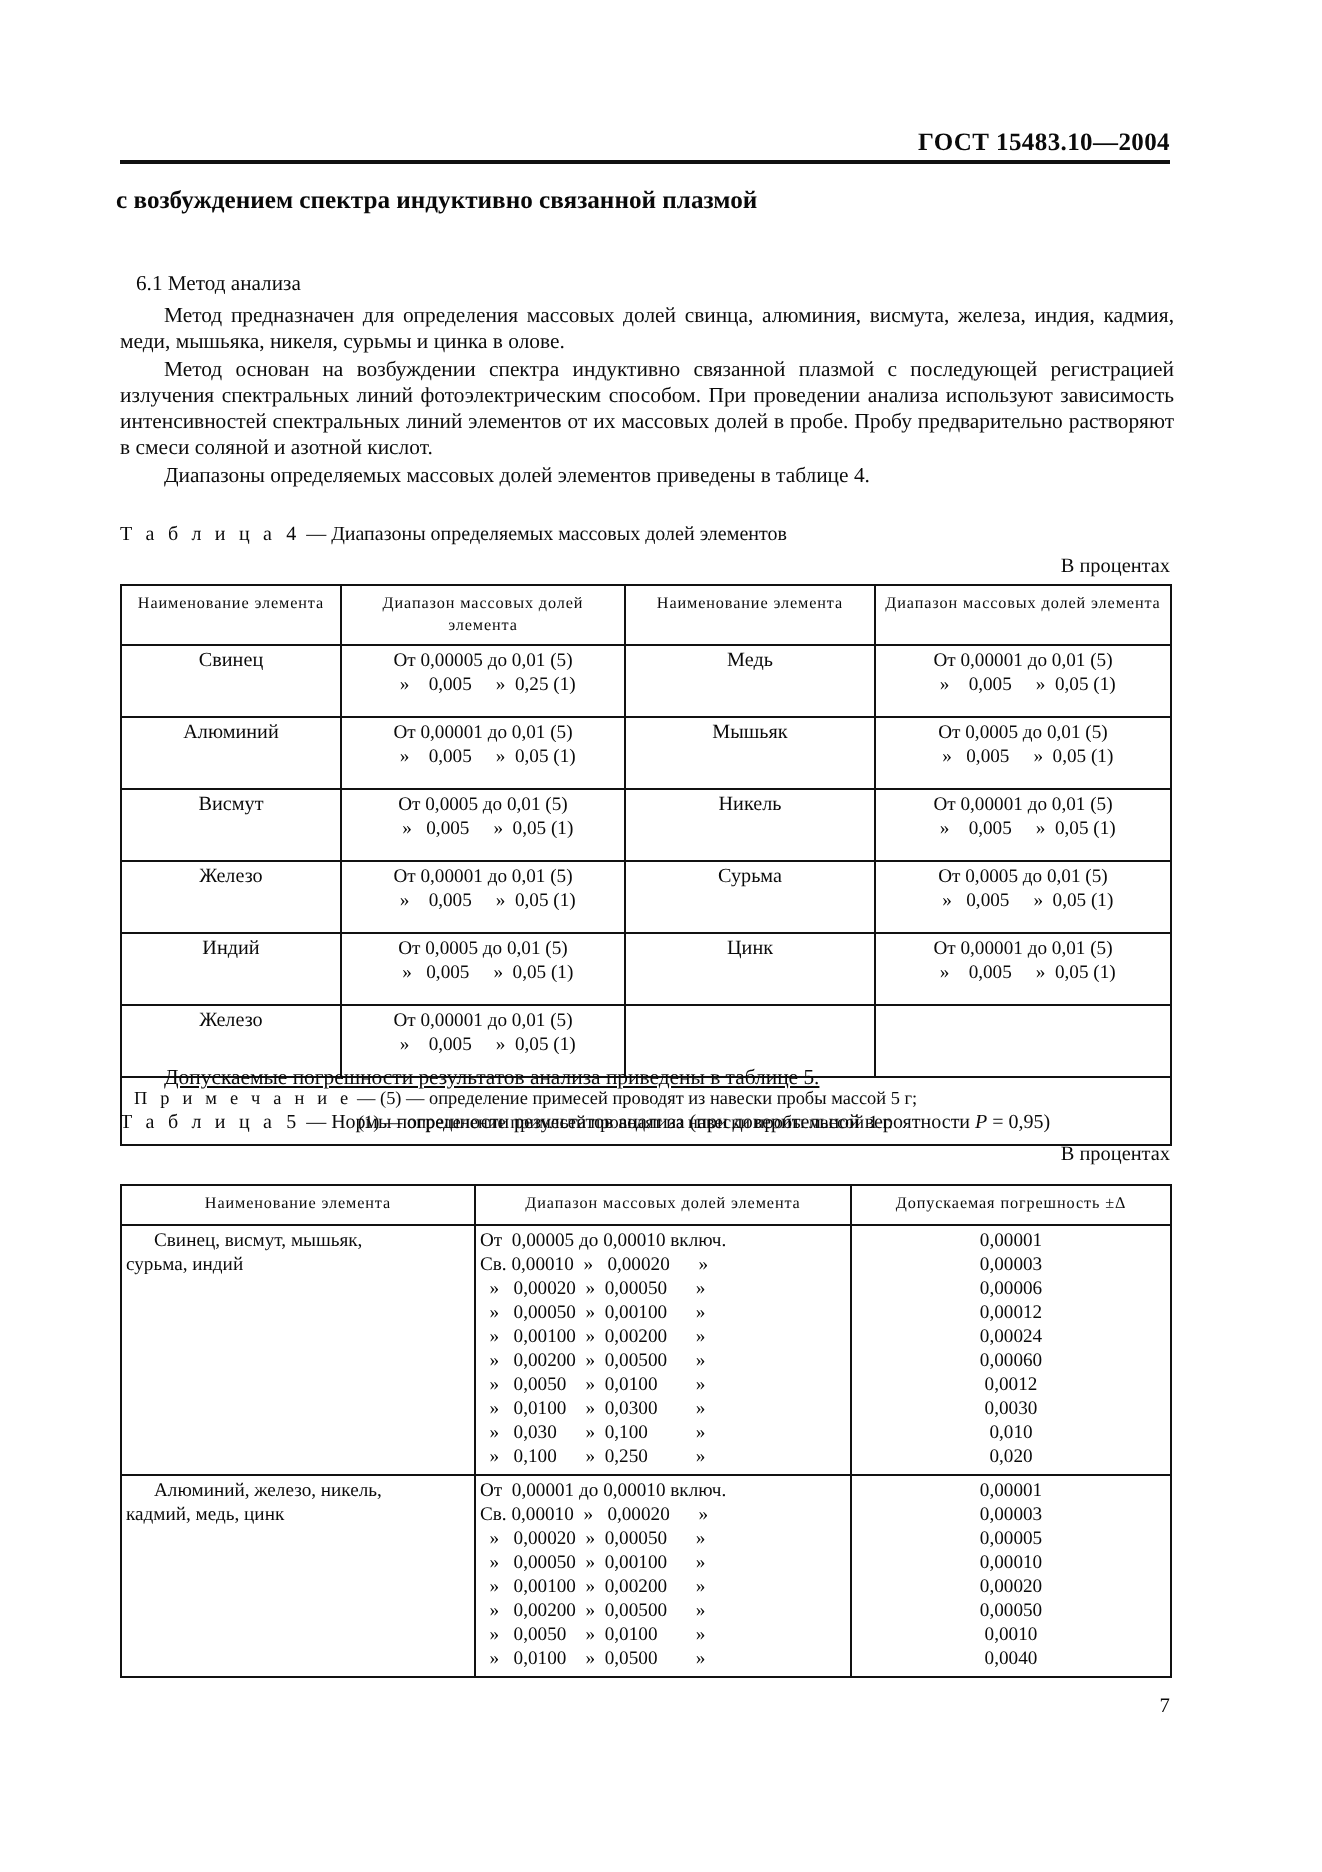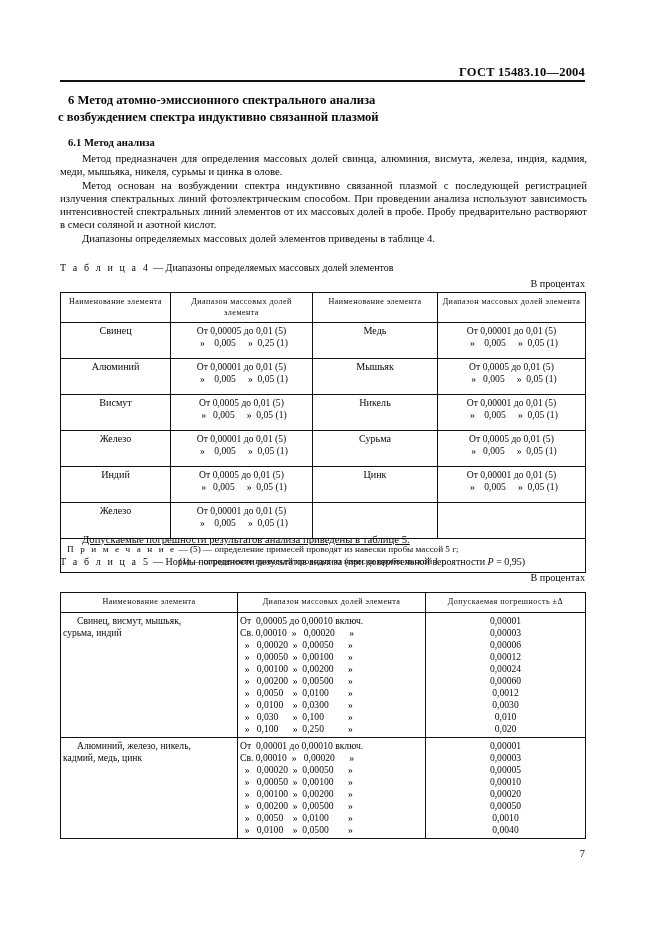--- a/index.html
+++ b/index.html
@@ -53,21 +53,21 @@
     width: 520px;
     font-weight: bold;
     font-size: 12.6px;
     line-height: 16.5px;
   }
   .sec-heading .ln2 { display: block; margin-left: -10px; }
   .sub-heading {
     position: absolute;
     left: 68px;
     top: 137px;
-    font-weight: bold;
+    font-weight: normal;
     font-size: 10.6px;
   }
   
   .body-block {
     position: absolute;
     left: 60px;
     top: 152px;
     width: 527px;
     font-size: 10.7px;
     line-height: 13.3px;
@@ -180,21 +180,20 @@
 <body>
 
 <div class="page">
 
   <div class="std-header">
     <span class="std-number">ГОСТ 15483.10—2004</span>
   </div>
   <div class="std-rule"></div>
 
   <div class="sec-heading">
-    <span>6  Метод атомно-эмиссионного спектрального анализа</span>
     <span class="ln2">с возбуждением спектра индуктивно связанной плазмой</span>
   </div>
   <div class="sub-heading">6.1  Метод анализа</div>
 
   <div class="body-block">
     <p>Метод предназначен для определения массовых долей свинца, алюминия, висмута, железа, индия, кадмия, меди, мышьяка, никеля, сурьмы и цинка в олове.</p>
     <p>Метод основан на возбуждении спектра индуктивно связанной плазмой с последующей регистрацией излучения спектральных линий фотоэлектрическим способом. При проведении анализа используют зависимость интенсивностей спектральных линий элементов от их массовых долей в пробе. Пробу предварительно растворяют в смеси соляной и азотной кислот.</p>
     <p>Диапазоны определяемых массовых долей элементов приведены в таблице 4.</p>
   </div>
 

